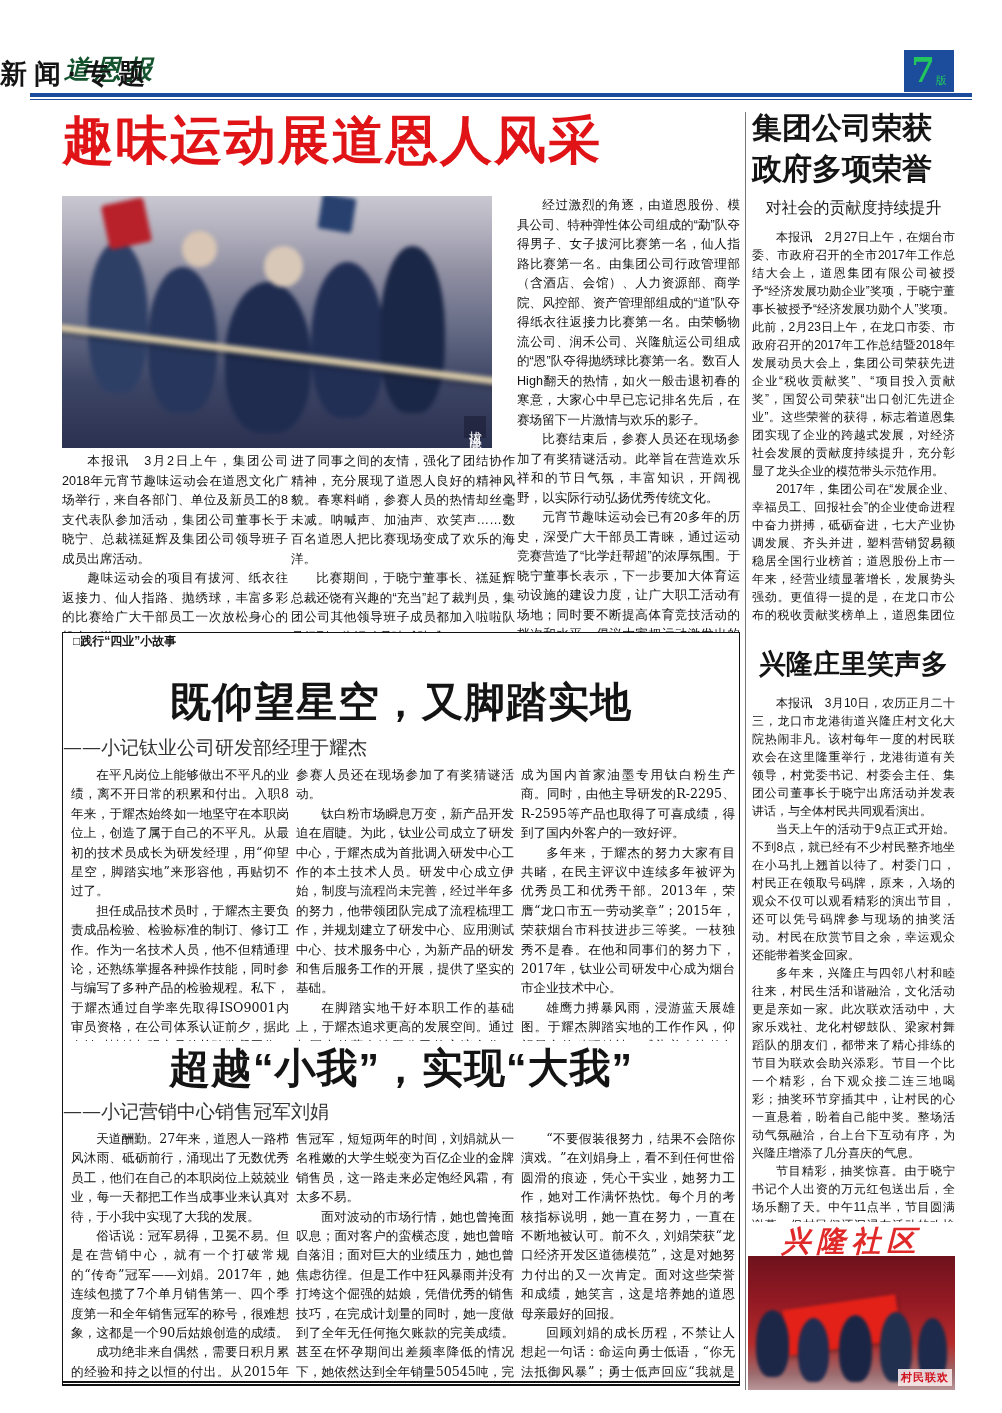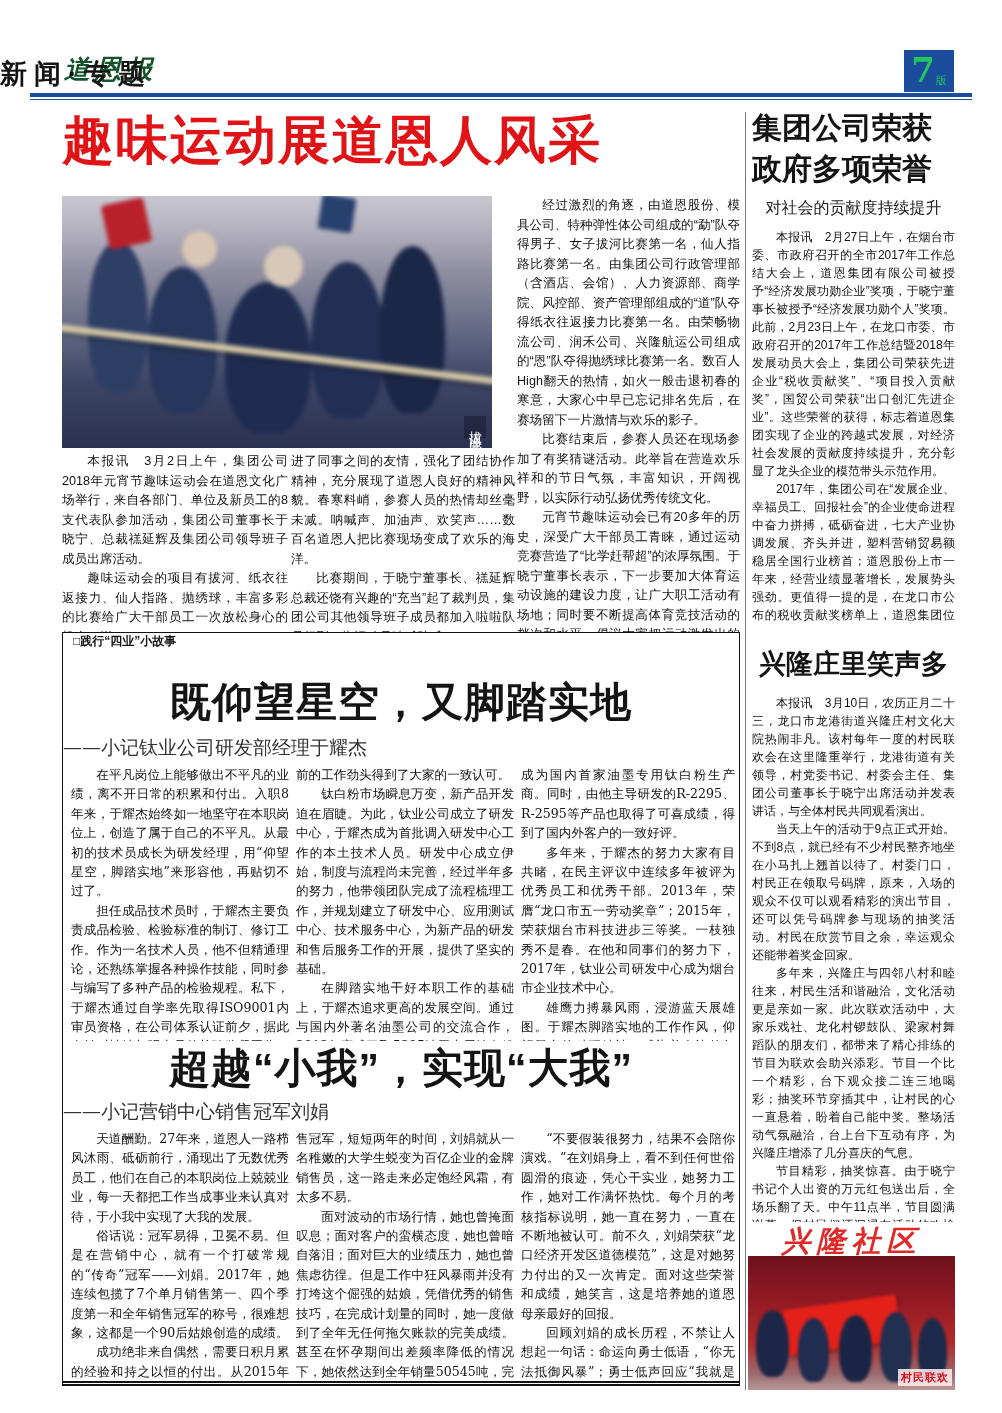--- a/index.html
+++ b/index.html
@@ -149,21 +149,21 @@
   <div class="fbox">
     <div class="kicker">□践行“四业”小故事</div>
 
     <div class="f-head" style="top:42px;">既仰望星空，又脚踏实地</div>
     <div class="f-sub" style="top:102px;">——小记钛业公司研发部经理于耀杰</div>
     <div class="col f-col s1-col1">
       <p>在平凡岗位上能够做出不平凡的业绩，离不开日常的积累和付出。入职8年来，于耀杰始终如一地坚守在本职岗位上，创造了属于自己的不平凡。从最初的技术员成长为研发经理，用“仰望星空，脚踏实地”来形容他，再贴切不过了。</p>
       <p>担任成品技术员时，于耀杰主要负责成品检验、检验标准的制订、修订工作。作为一名技术人员，他不但精通理论，还熟练掌握各种操作技能，同时参与编写了多种产品的检验规程。私下，于耀杰通过自学率先取得ISO9001内审员资格，在公司体系认证前夕，据此有针对性地加强产品的检验监督工作，配合公司圆满完成了质量管理体系的建立工作，并一次性通过认证。他做事主动、谋事超</p>
     </div>
     <div class="col f-col s1-col2">
-      <p class="cont">前的工作劲头得到了大家的一致认可。</p>
+      <p class="cont">参赛人员还在现场参加了有奖猜谜活动。</p>
       <p>钛白粉市场瞬息万变，新产品开发迫在眉睫。为此，钛业公司成立了研发中心，于耀杰成为首批调入研发中心工作的本土技术人员。研发中心成立伊始，制度与流程尚未完善，经过半年多的努力，他带领团队完成了流程梳理工作，并规划建立了研发中心、应用测试中心、技术服务中心，为新产品的研发和售后服务工作的开展，提供了坚实的基础。</p>
       <p>在脚踏实地干好本职工作的基础上，于耀杰追求更高的发展空间。通过与国内外著名油墨公司的交流合作，2013年完成了R-5395油墨专用钛白粉产品的研发。该产品的研发标志着道恩钛业在油墨专用产品领域迈出了重要一步，</p>
     </div>
     <div class="col f-col s1-col3">
       <p class="cont">成为国内首家油墨专用钛白粉生产商。同时，由他主导研发的R-2295、R-2595等产品也取得了可喜成绩，得到了国内外客户的一致好评。</p>
       <p>多年来，于耀杰的努力大家有目共睹，在民主评议中连续多年被评为优秀员工和优秀干部。2013年，荣膺“龙口市五一劳动奖章”；2015年，荣获烟台市科技进步三等奖。一枝独秀不是春。在他和同事们的努力下，2017年，钛业公司研发中心成为烟台市企业技术中心。</p>
       <p>雄鹰力搏暴风雨，浸游蓝天展雄图。于耀杰脚踏实地的工作作风，仰望星空的科研精神，感染着身边的每一个人，也成为年轻科研工作者学习的榜样。</p>
 
     </div>
 

